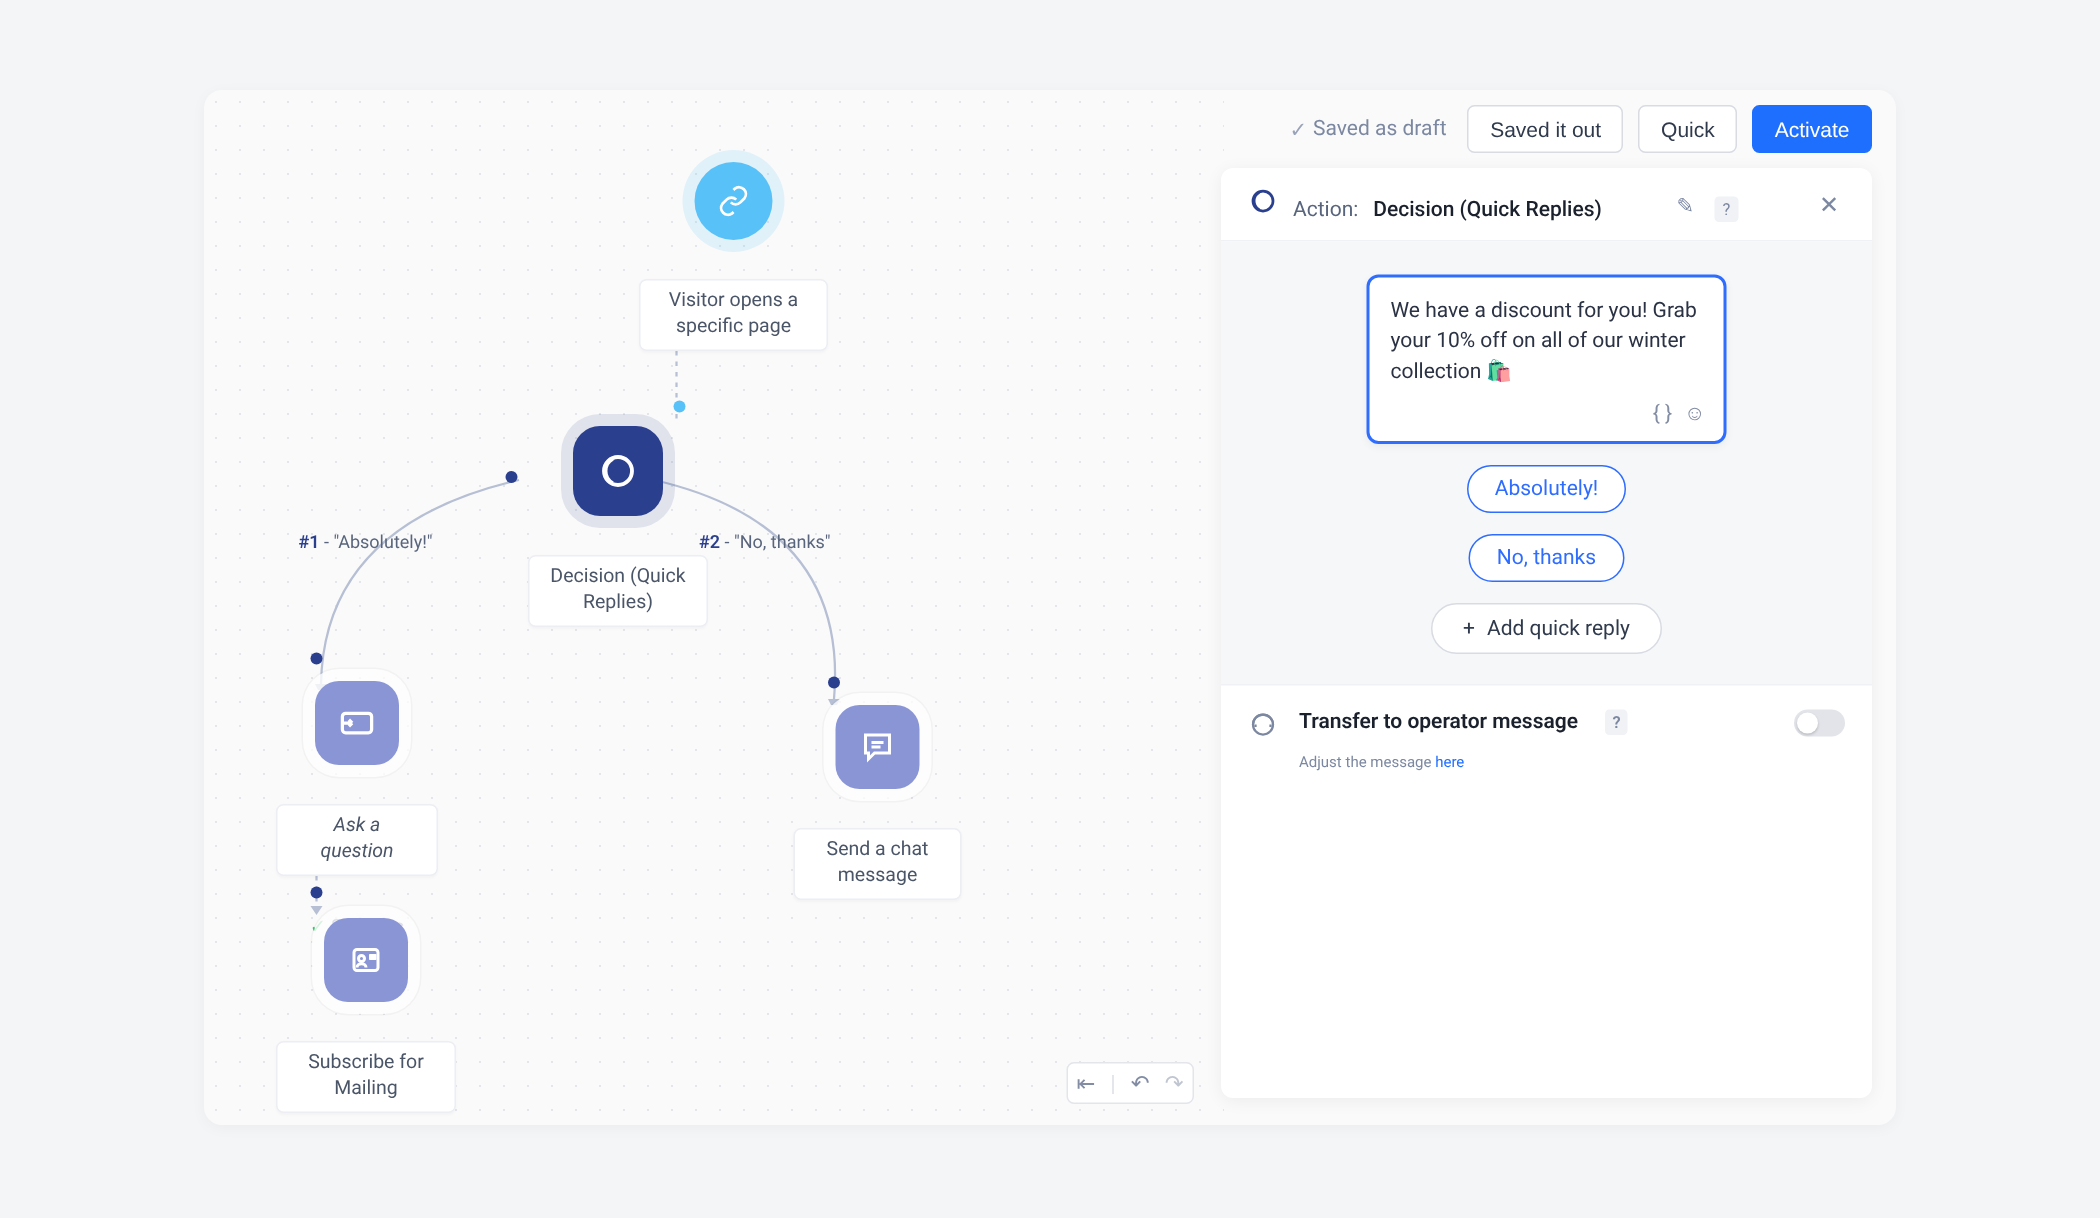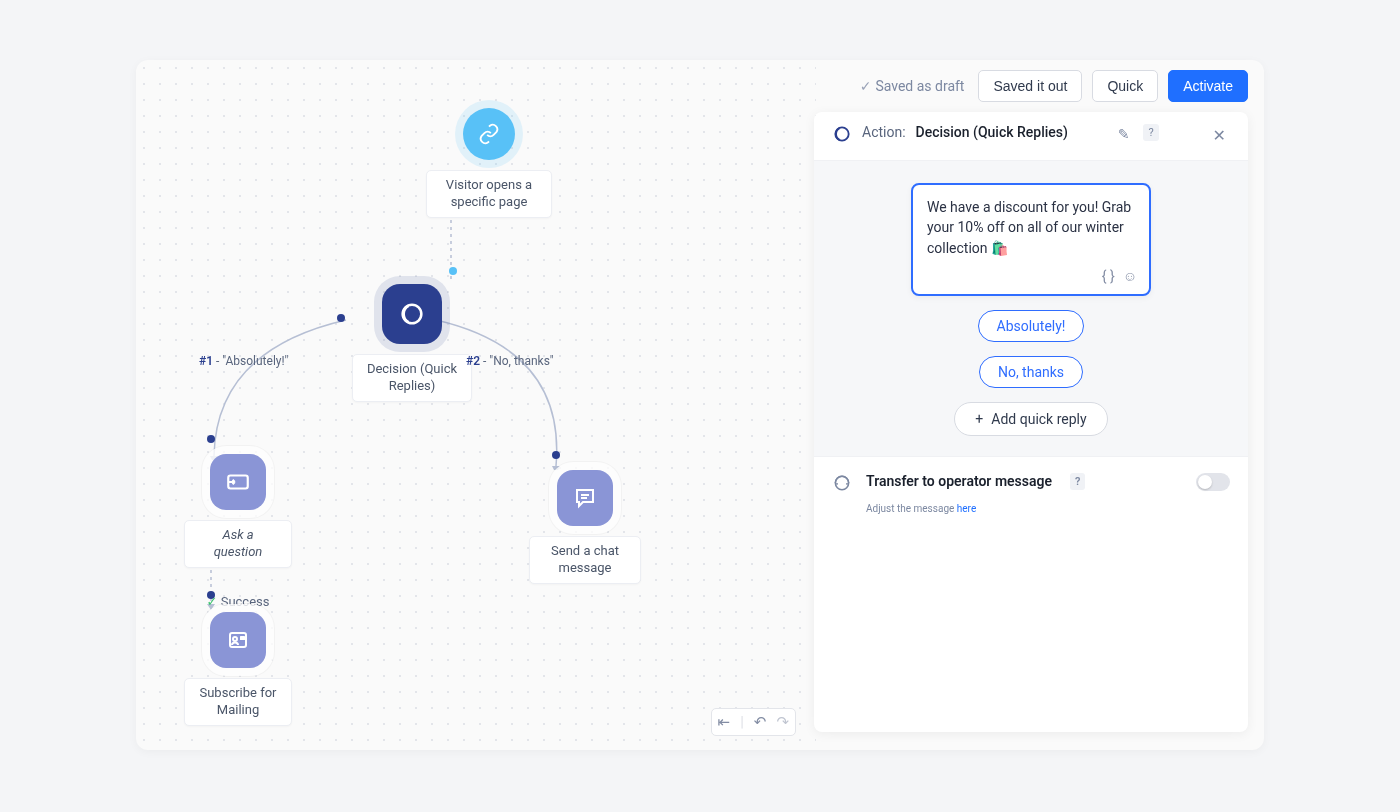--- a/index.html
+++ b/index.html
@@ -40,21 +40,21 @@
 .node-icon-squircle {
   width: 56px; height: 56px; border-radius: 16px;
   display: flex; align-items: center; justify-content: center; color: #fff;
   box-shadow: 0 0 0 8px rgba(255,255,255,0.8), 0 0 0 9px rgba(0,0,0,0.03);
 }
 .node-icon-squircle.dark { background: #2b3f8f; box-shadow: 0 0 0 8px rgba(43,63,143,0.12); width: 60px; height: 60px; border-radius: 18px;}
 .node-icon-squircle.light { background: #8a95d6; }
 .node-label {
   background: #fff; border: 1px solid #eceef3; border-radius: 5px;
   padding: 6px 12px; font-size: 13px; color: #4a5568; text-align: center;
-  box-shadow: 0 1px 2px rgba(0,0,0,0.03); line-height: 1.3;
+  box-shadow: 0 1px 2px rgba(0,0,0,0.03); line-height: 1.3; margin-top: 16px;
 }
 .edge-dot { width: 8px; height: 8px; background: #2b3f8f; border-radius: 50%; position: absolute; }
 .edge-dot.trig { background: #58c1f7; }
 .branch-tag { position: absolute; font-size: 12px; color: #59657d; }
 .branch-tag b { color: #2b3f8f; font-weight: 600; }
 .succ { color: #59657d; font-size: 13px; margin-top: 16px; }
 .succ .chk { color: #3cc46e; }
 
 
 .hist-bar {
@@ -64,21 +64,21 @@
 }
 .hist-bar span { color: #828ca3; cursor: pointer; font-size: 15px; }
 
 
 .panel {
   position: absolute; right: 16px; top: 52px; width: 434px;
   height: 620px; background: #fff; border-radius: 8px;
   box-shadow: 0 2px 12px rgba(0,0,0,0.06);
 }
 .panel-head {
-  display: flex; align-items: flex-start; padding: 12px 18px; gap: 10px; border-bottom: 1px solid #f0f1f4;
+  display: flex; align-items: flex-end; padding: 12px 18px; gap: 10px; border-bottom: 1px solid #f0f1f4;
 }
 .panel-head .ttl { font-size: 14px; color: #59657d; }
 .panel-head .ttl-strong { font-size: 14px; color: #1a202c; font-weight: 500; }
 .panel-head .spacer { flex: 1; }
 .panel-head .iconbtn { color: #7c88a1; cursor: pointer; font-size: 14px; padding: 2px 4px;}
 .help-badge { background: #f0f2f6; border-radius: 3px; font-size: 11px; padding: 2px 5px; color: #7c88a1; }
 
 .panel-body {
   padding: 22px 12px 20px; display: flex; flex-direction: column; align-items: center; gap: 14px;
   background: #f6f7f9;
@@ -204,21 +204,21 @@
 
     <div class="pos" style="left:48px; top:552px;">
       <div class="node-icon-squircle light">
         <svg width="24" height="24" viewBox="0 0 24 24" fill="none" stroke="white" stroke-width="2">
             <rect x="4" y="5" width="16" height="14" rx="2"></rect>
             <circle cx="9" cy="11" r="2"></circle>
             <path d="M6 17c0-1.5 1.5-2.5 3-2.5s3 1 3 2.5"></path>
             <rect x="14" y="8" width="5" height="4" rx="0.5" fill="white" stroke="none"></rect>
           </svg>
       </div>
-      <div class="node-label" style="width:108px;">Subscribe for<br>Mailing</div>
+      <div class="node-label" style="width:120px;">Subscribe for<br>Mailing</div>
     </div>
 
     <div class="hist-bar">
       <span>⇤</span>
       <span style="color:#e0e2e8;">|</span>
       <span>↶</span>
       <span style="opacity:.5;">↷</span>
     </div>
   </div>
 

